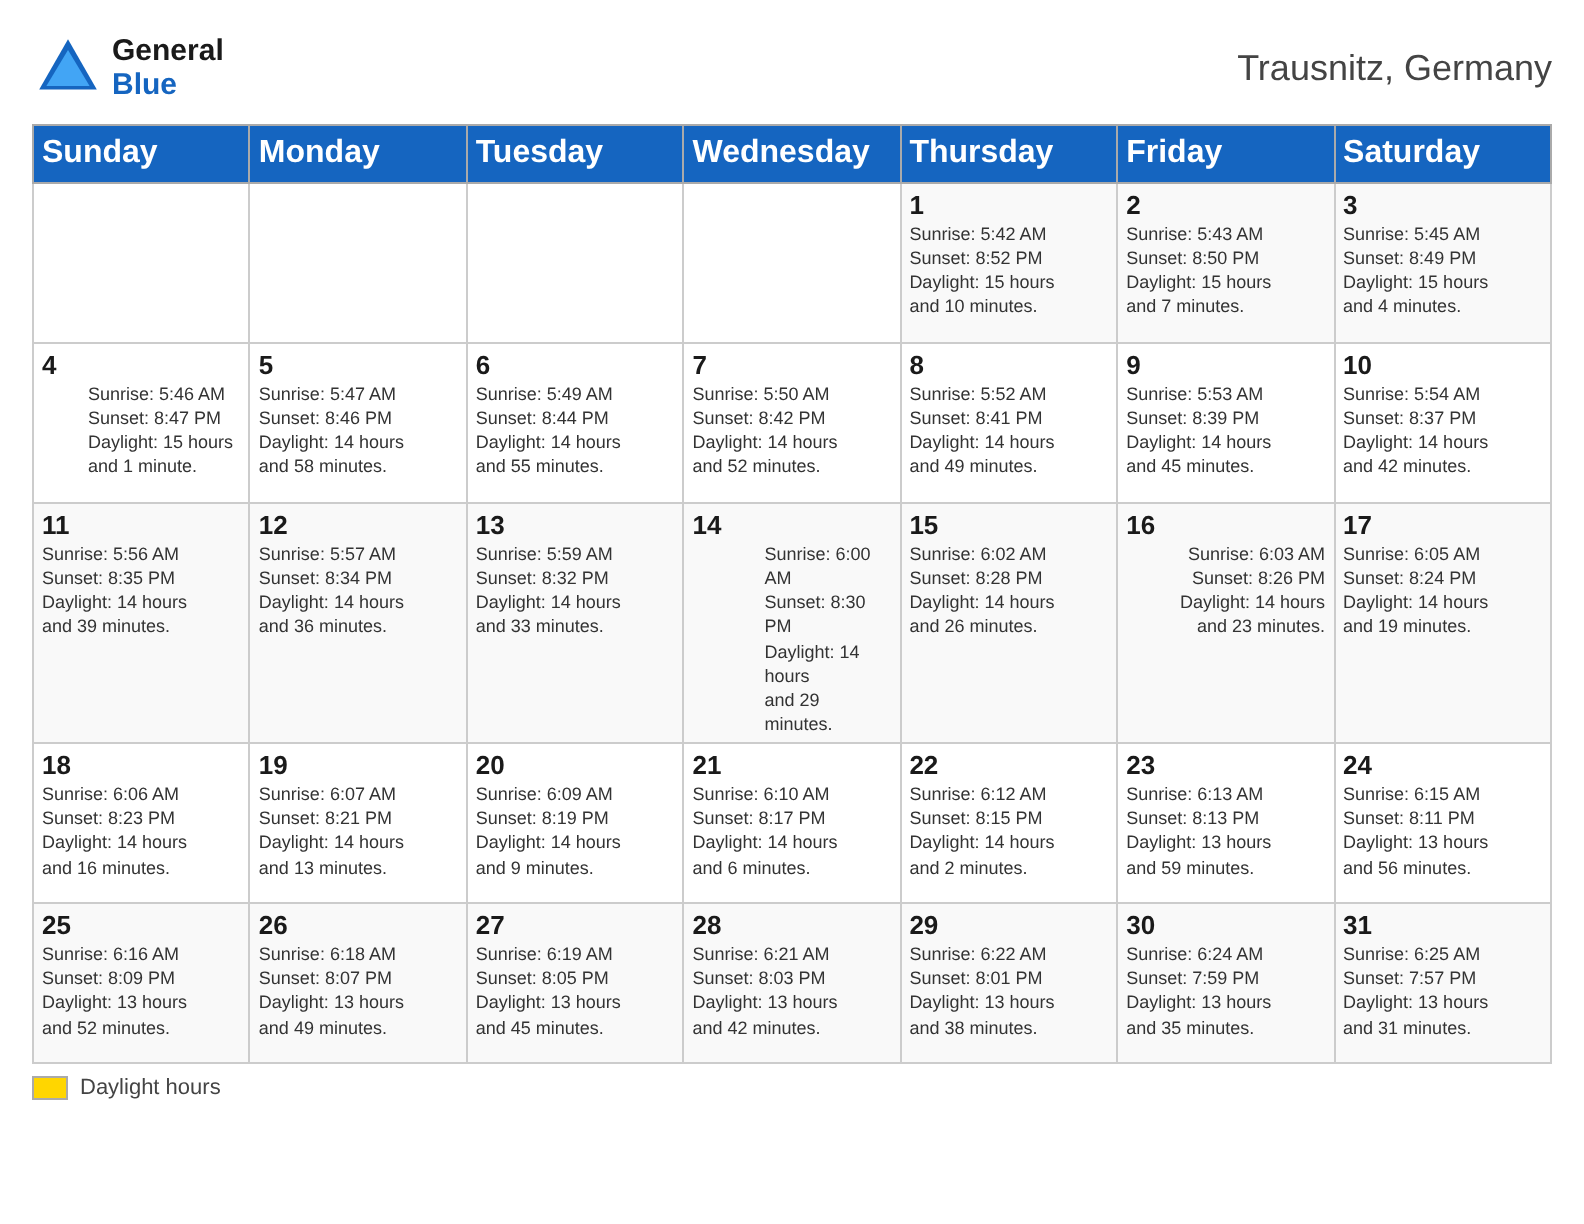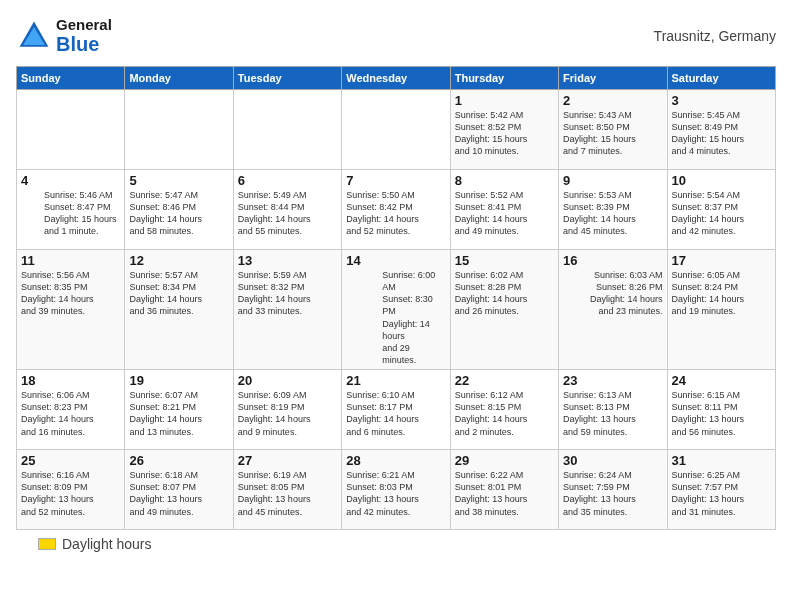--- a/index.html
+++ b/index.html
@@ -31,32 +31,32 @@
     }
     .title-block {
       text-align: right;
     }
     .month-title {
       font-size: 36px;
       font-weight: normal;
       color: #1a1a1a;
     }
     .location {
-      font-size: 14px;
+      font-size: 18px;
       color: #444;
     }
     table {
       width: 100%;
       border-collapse: collapse;
       table-layout: fixed;
     }
     thead tr th {
       background-color: #1565c0;
       color: #fff;
-      font-size: 11px;
+      font-size: 16px;
       font-weight: bold;
       padding: 5px 4px;
       text-align: left;
       border: 1px solid #aaa;
     }
     tbody tr td {
       border: 1px solid #ccc;
       vertical-align: top;
       padding: 3px 4px;
       font-size: 9.5px;
@@ -80,23 +80,22 @@
       color: #333;
     }
     .empty-cell {
       background: #fff !important;
     }
     .footer {
       display: flex;
       align-items: center;
       gap: 6px;
       margin-top: 6px;
-      font-size: 14px;
+      font-size: 11px;
       color: #444;
-      margin-left: 22px;
     }
     .daylight-bar {
       width: 18px;
       height: 12px;
       background: #ffd600;
       border: 1px solid #aaa;
       display: inline-block;
     }
   </style>
 </head>
@@ -105,21 +104,21 @@
 <div class="page">
   <div class="header">
     <div class="logo">
       <svg class="logo-icon" viewBox="0 0 40 40">
 
         <polygon points="20,4 36,32 4,32" fill="#1565c0"></polygon>
         <polygon points="20,10 32,30 8,30" fill="#42a5f5"></polygon>
       </svg>
       <div>
         <div style="font-size:15px;font-weight:bold;color:#1a1a1a;">General</div>
-        <div style="font-size:20px;font-weight:bold;color:#1565c0;">Blue</div>
+        <div style="font-size:15px;font-weight:bold;color:#1565c0;">Blue</div>
       </div>
     </div>
     <div class="title-block">
       <div class="location">Trausnitz, Germany</div>
     </div>
   </div>
 
   <table>
     <thead>
       <tr>

